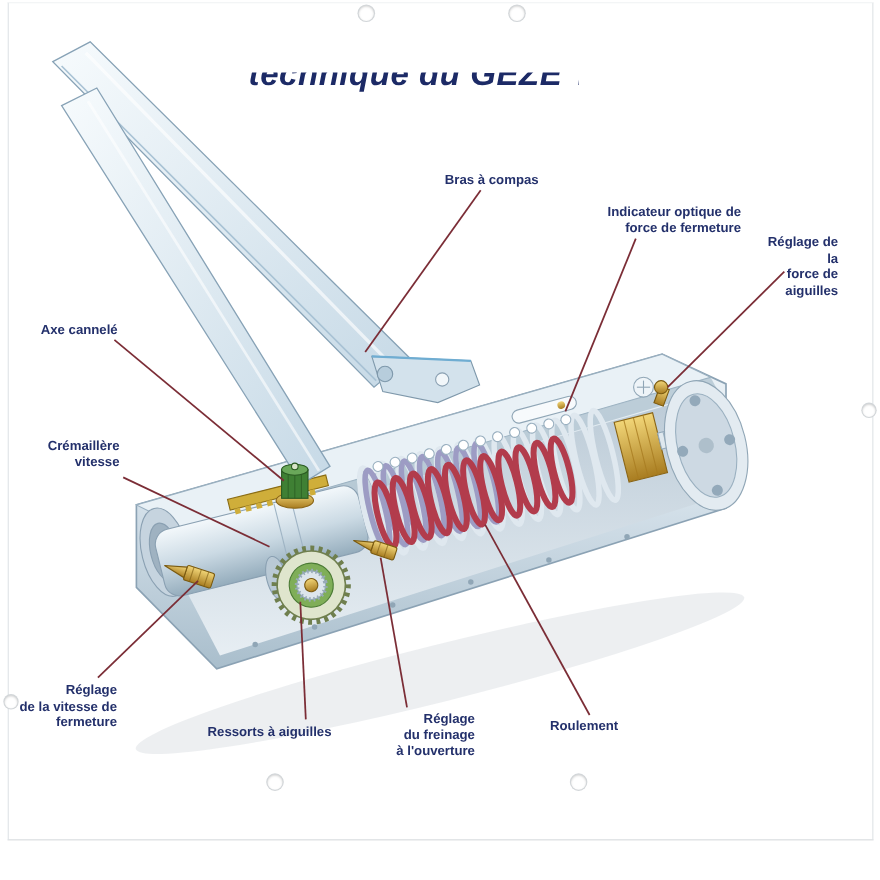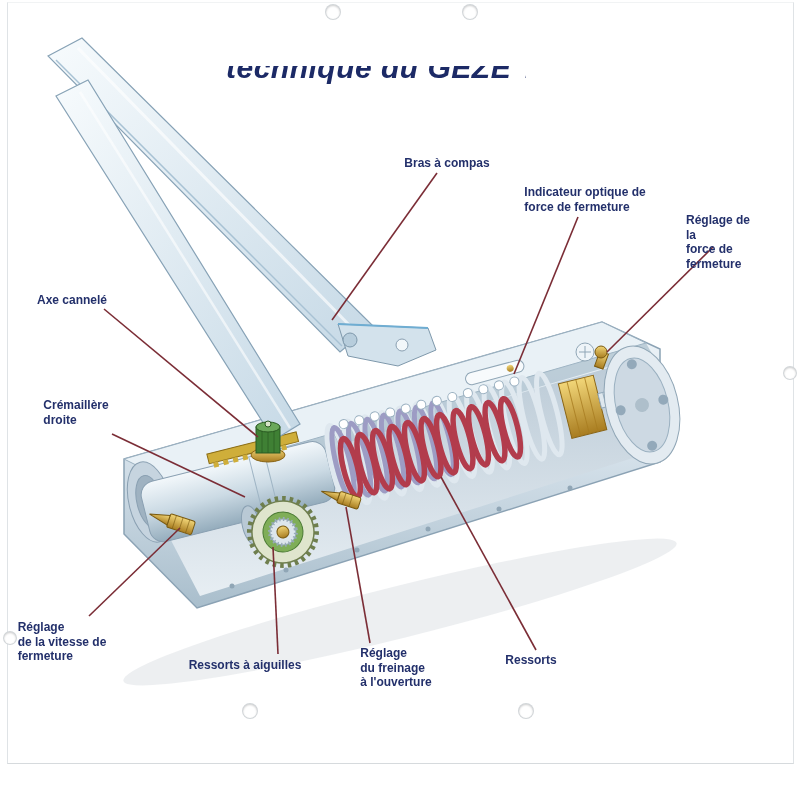--- a/index.html
+++ b/index.html
@@ -6,21 +6,21 @@
   html,body{width:800px;height:800px;background:#fff;overflow:hidden;
     font-family:"Liberation Sans", sans-serif;}
   .page{position:absolute;inset:0;background:#fff;}
   .sheet-edge{position:absolute;left:7px;right:6px;top:2px;bottom:36px;
     border-left:1px solid #dfe3e6;border-right:1px solid #dfe3e6;
     border-bottom:1px solid #d6dadd;border-top:1px solid #f1f3f4;pointer-events:none;z-index:4}
   .hole{position:absolute;width:14px;height:14px;border-radius:50%;background:#fff;
     box-shadow:0 0 0 1px #d2d6d9, inset 0 1px 2px rgba(0,0,0,.18);z-index:5}
   .hole.small{width:12px;height:12px}
   .label{position:absolute;transform:translateX(-50%);color:var(--label_color,#23306b);
-    font-size:12px;line-height:14.5px;font-weight:bold;text-align:left;
+    font-size:12px;line-height:14.5px;font-weight:bold;text-align:right;
     white-space:pre-line;z-index:3}
   .title-clip{position:absolute;left:226px;top:66px;width:300px;height:30px;
     overflow:hidden;z-index:3}
   .title-text{position:absolute;left:0;top:-15px;width:100%;text-align:center;
     font-size:30px;font-weight:bold;font-style:italic;color:#1c2a66;
     letter-spacing:.5px;white-space:nowrap}
   svg.diagram{position:absolute;left:0;top:0;z-index:1}
   .leader line{stroke:var(--leader_color,#7b2d36);stroke-width:1.6;fill:none}
   .spring-red ellipse{stroke:var(--spring_red,#b23c4c)}
   .spring-violet ellipse{stroke:var(--spring_violet,#9d9cc4)}
@@ -270,28 +270,28 @@
       <line x1="104" y1="309" x2="258" y2="437"></line>
       <line x1="112" y1="434" x2="245" y2="497"></line>
       <line x1="89" y1="616" x2="180" y2="528"></line>
       <line x1="278" y1="654" x2="273" y2="547"></line>
       <line x1="370" y1="643" x2="346" y2="507"></line>
       <line x1="536" y1="650" x2="441" y2="477"></line>
     </g>
   </svg>
 
   <div class="label" style="left:447px;top:156px">Bras à compas</div>
-  <div class="label" style="left:585px;top:185px">Indicateur optique de
+  <div class="label" style="left:613px;top:185px">Indicateur optique de
 force de fermeture</div>
   <div class="label" style="left:724px;top:213px">Réglage de la
-force de fermeture</div>
+force de aiguilles</div>
   <div class="label" style="left:72px;top:293px">Axe cannelé</div>
   <div class="label" style="left:76px;top:398px">Crémaillère
-droite</div>
+vitesse</div>
   <div class="label" style="left:62px;top:620px">Réglage
 de la vitesse de
 fermeture</div>
   <div class="label" style="left:245px;top:658px">Ressorts à aiguilles</div>
   <div class="label" style="left:396px;top:646px">Réglage
 du freinage
 à l'ouverture</div>
-  <div class="label" style="left:531px;top:653px">Ressorts</div>
+  <div class="label" style="left:531px;top:653px">Roulement</div>
 </div>
 
 </body></html>

